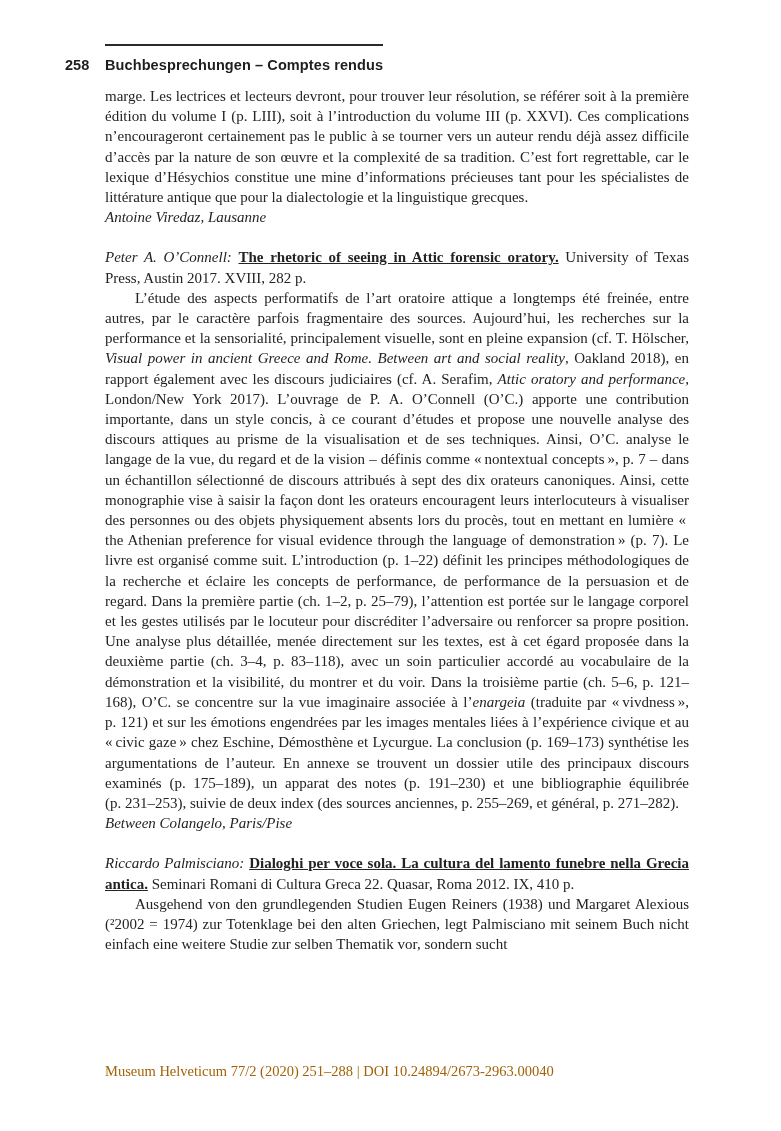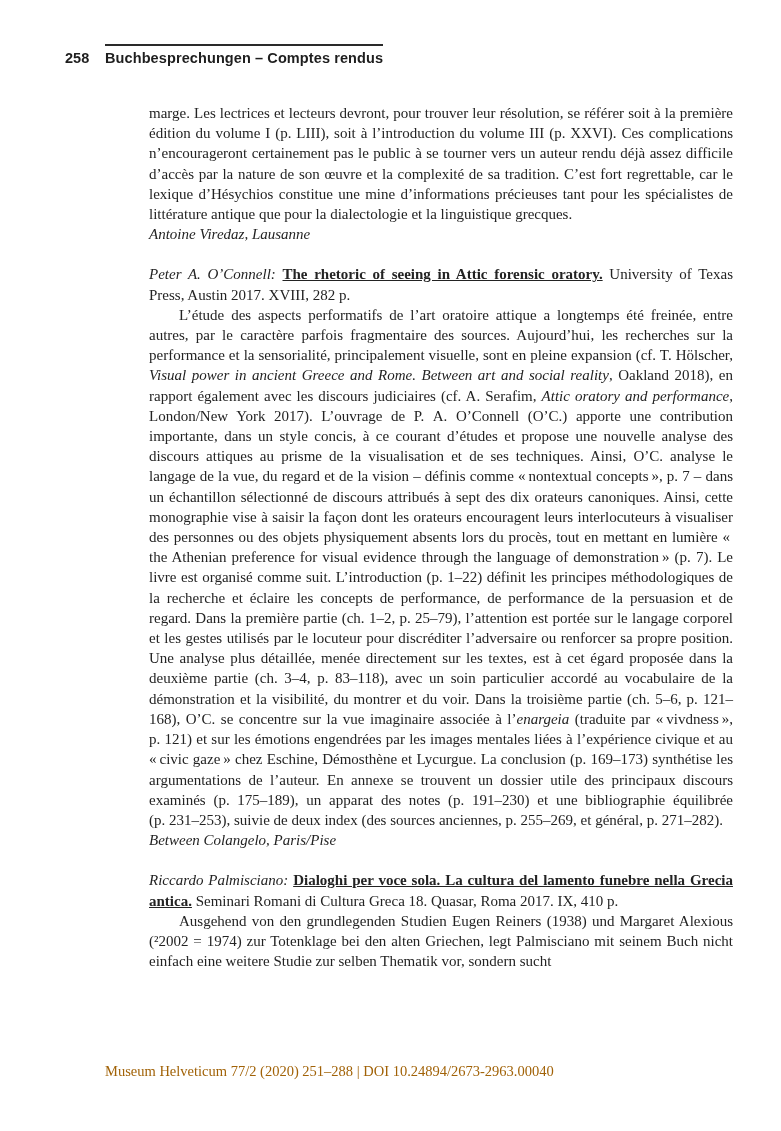--- a/index.html
+++ b/index.html
@@ -16,28 +16,28 @@
   
   .page-header {
     position: absolute; left: 65px; top: 44px;
     display: flex; align-items: flex-end;
     font-family: "Liberation Sans", "DejaVu Sans", sans-serif;
     font-weight: 700; font-size: 14.5px; color: #1e1e1e;
   }
   .page-num { width: 40px; }
   .running-head {
     border-top: 2.5px solid #2a2a2a;
-    padding-top: 4px;
+    padding-top: 11px;
     letter-spacing: 0.1px;
   }
 
   
   .text-block {
-    position: absolute; left: 105px; top: 103px; width: 584px;
-    font-size: 15px; line-height: 20.2px; margin-left: 44px;
+    position: absolute; left: 105px; top: 86px; width: 584px;
+    font-size: 15px; line-height: 20.2px;
   }
   .review { margin: 0; }
   .review + .review { margin-top: 20px; }
   p.review-heading, p.review-body {
     text-align: justify;
     hyphens: auto; -webkit-hyphens: auto;
   }
   p.review-body.indented { text-indent: 30px; }
   .italic { font-style: italic; }
   .bold   { font-weight: 700; text-decoration: underline; }
@@ -68,21 +68,21 @@
       <p class="signature">Antoine Viredaz, Lausanne</p>
     </section>
 
     <section class="review" lang="fr">
       <p class="review-heading"><span class="italic">Peter A. O’Connell: </span><span class="bold">The rhetoric of seeing in Attic forensic oratory.</span><span> University of Texas Press, Austin 2017. XVIII, 282 p.</span></p>
       <p class="review-body indented"><span>L’étude des aspects performatifs de l’art oratoire attique a longtemps été freinée, entre autres, par le caractère parfois fragmentaire des sources. Aujourd’hui, les recherches sur la performance et la sensorialité, principalement visuelle, sont en pleine expansion (cf. T.&nbsp;Hölscher, </span><span class="italic">Visual power in ancient Greece and Rome. Between art and social reality</span><span>, Oakland 2018), en rapport également avec les discours judiciaires (cf. A.&nbsp;Serafim, </span><span class="italic">Attic oratory and performance</span><span>, London/New York 2017). L’ouvrage de P.&nbsp;A.&nbsp;O’Connell (O’C.) apporte une contribution importante, dans un style concis, à ce courant d’études et propose une nouvelle analyse des discours attiques au prisme de la visualisation et de ses techniques. Ainsi, O’C. analyse le langage de la vue, du regard et de la vision – définis comme « nontextual concepts », p.&nbsp;7 – dans un échantillon sélectionné de discours attribués à sept des dix orateurs canoniques. Ainsi, cette monographie vise à saisir la façon dont les orateurs encouragent leurs interlocuteurs à visualiser des personnes ou des objets physiquement absents lors du procès, tout en mettant en lumière « the Athenian preference for visual evidence through the language of demonstration » (p.&nbsp;7). Le livre est organisé comme suit. L’introduction (p.&nbsp;1–22) définit les principes méthodologiques de la recherche et éclaire les concepts de performance, de performance de la persuasion et de regard. Dans la première partie (ch. 1–2, p.&nbsp;25–79), l’attention est portée sur le langage corporel et les gestes utilisés par le locuteur pour discréditer l’adversaire ou renforcer sa propre position. Une analyse plus détaillée, menée directement sur les textes, est à cet égard proposée dans la deuxième partie (ch. 3–4, p.&nbsp;83–118), avec un soin particulier accordé au vocabulaire de la démonstration et la visibilité, du montrer et du voir. Dans la troisième partie (ch. 5–6, p.&nbsp;121–168), O’C. se concentre sur la vue imaginaire associée à l’</span><span class="italic">enargeia</span><span> (traduite par « vivdness », p.&nbsp;121) et sur les émotions engendrées par les images mentales liées à l’expérience civique et au « civic gaze » chez Eschine, Démosthène et Lycurgue. La conclusion (p.&nbsp;169–173) synthétise les argumentations de l’auteur. En annexe se trouvent un dossier utile des principaux discours examinés (p.&nbsp;175–189), un apparat des notes (p.&nbsp;191–230) et une bibliographie équilibrée (p.&nbsp;231–253), suivie de deux index (des sources anciennes, p.&nbsp;255–269, et général, p.&nbsp;271–282).</span></p>
       <p class="signature">Between Colangelo, Paris/Pise</p>
     </section>
 
     <section class="review" lang="de">
-      <p class="review-heading"><span class="italic">Riccardo Palmisciano: </span><span class="bold">Dialoghi per voce sola. La cultura del lamento funebre nella Grecia antica.</span><span> Seminari Romani di Cultura Greca 18. Quasar, Roma 2017. IX, 410 p.</span></p>
+      <p class="review-heading"><span class="italic">Riccardo Palmisciano: </span><span class="bold">Dialoghi per voce sola. La cultura del lamento funebre nella Grecia antica.</span><span> Seminari Romani di Cultura Greca 22. Quasar, Roma 2012. IX, 410 p.</span></p>
       <p class="review-body indented"><span>Ausgehend von den grundlegenden Studien Eugen Reiners&nbsp;(1938) und Margaret Alexious (²2002&nbsp;=&nbsp;1974) zur Totenklage bei den alten Griechen, legt Palmisciano mit seinem Buch nicht einfach eine weitere Studie zur selben Thematik vor, sondern sucht</span></p>
     </section>
 
   </main>
 
   <footer class="page-footer">
     <span>Museum Helveticum 77/2 (2020) 251–288 | DOI 10.24894/2673-2963.00040</span>
   </footer>
 
 </div>

